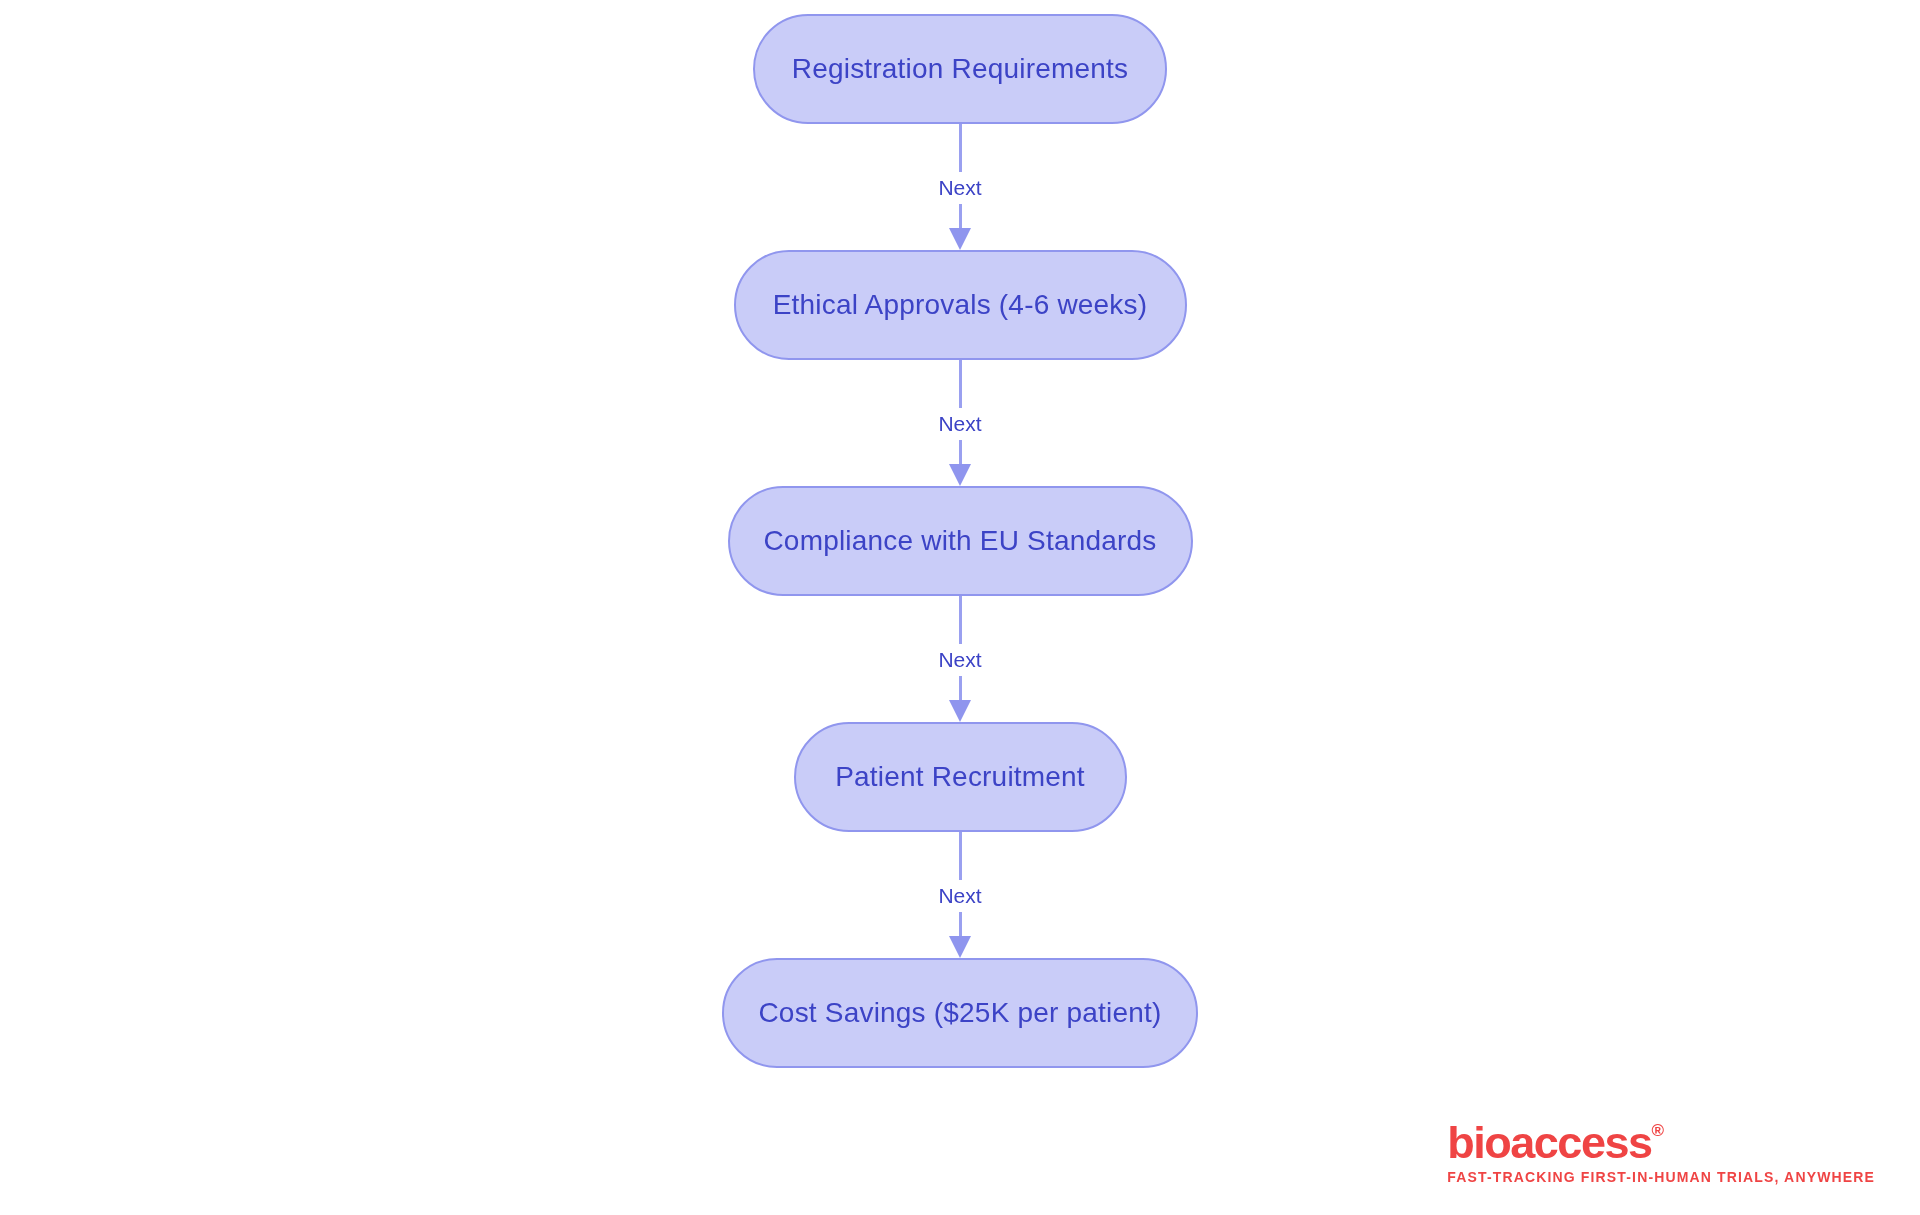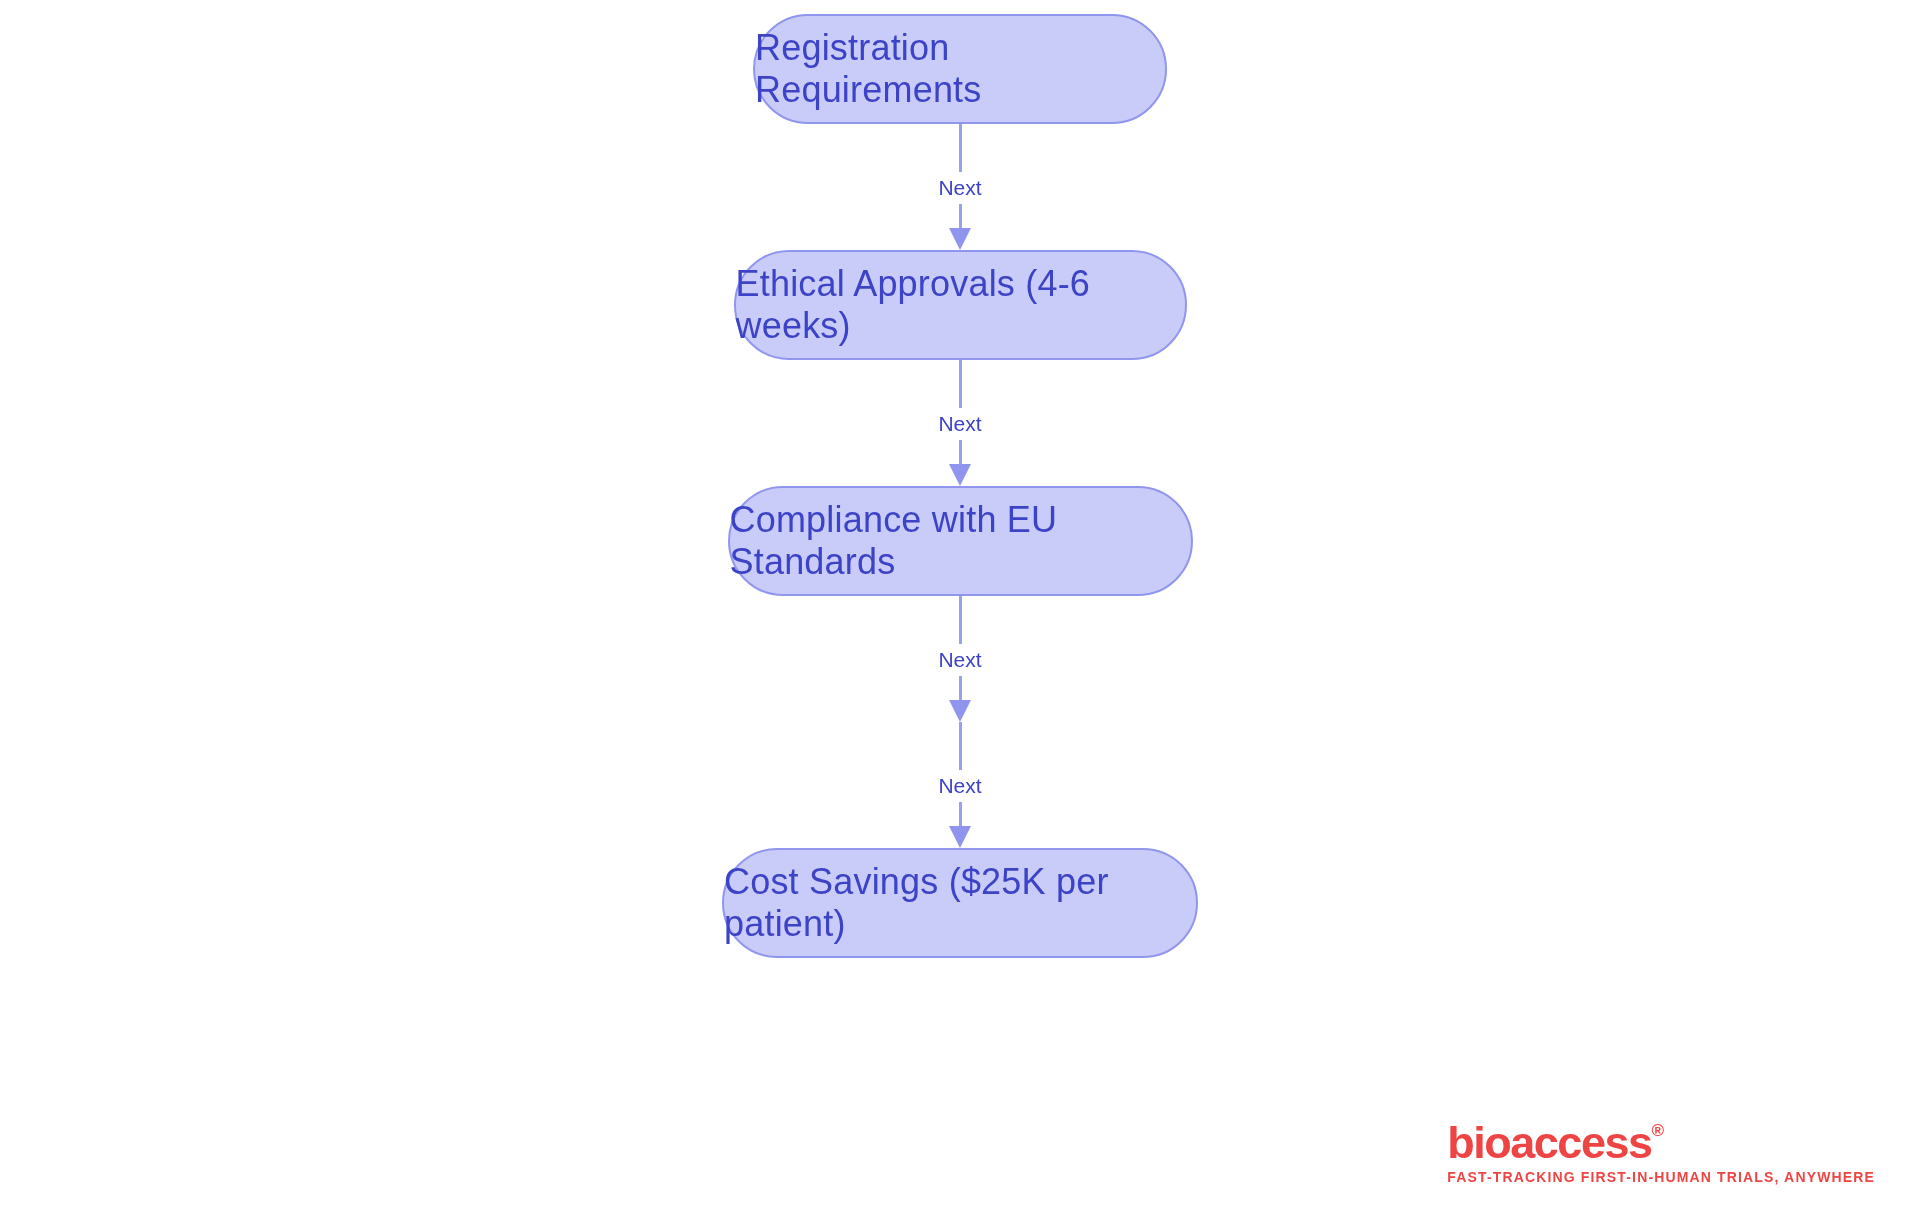--- a/index.html
+++ b/index.html
@@ -20,21 +20,21 @@
     align-items: center;
   }
   .node {
     height: 110px;
     border-radius: 55px;
     background: #c9ccf8;
     border: 2px solid #9096ee;
     display: flex;
     align-items: center;
     justify-content: center;
-    font-size: 36px;
+    font-size: 28px;
     font-weight: 500;
     color: #3c43c6;
     letter-spacing: 0.2px;
   }
   .node.n1 { width: 414px; }
   .node.n2 { width: 453px; }
   .node.n3 { width: 465px; }
   .node.n4 { width: 333px; }
   .node.n5 { width: 476px; }
   .edge {
@@ -118,20 +118,23 @@
     <span>Compliance with EU Standards</span>
   </div>
 
   <div class="edge">
     <div class="seg1"></div>
     <div class="edge-label">Next</div>
     <div class="seg2"></div>
     <div class="arrowhead"></div>
   </div>
 
+  <div class="node n4">
+    <span>Patient Recruitment</span>
+  </div>
 
   <div class="edge">
     <div class="seg1"></div>
     <div class="edge-label">Next</div>
     <div class="seg2"></div>
     <div class="arrowhead"></div>
   </div>
 
   <div class="node n5">
     <span>Cost Savings ($25K per patient)</span>

